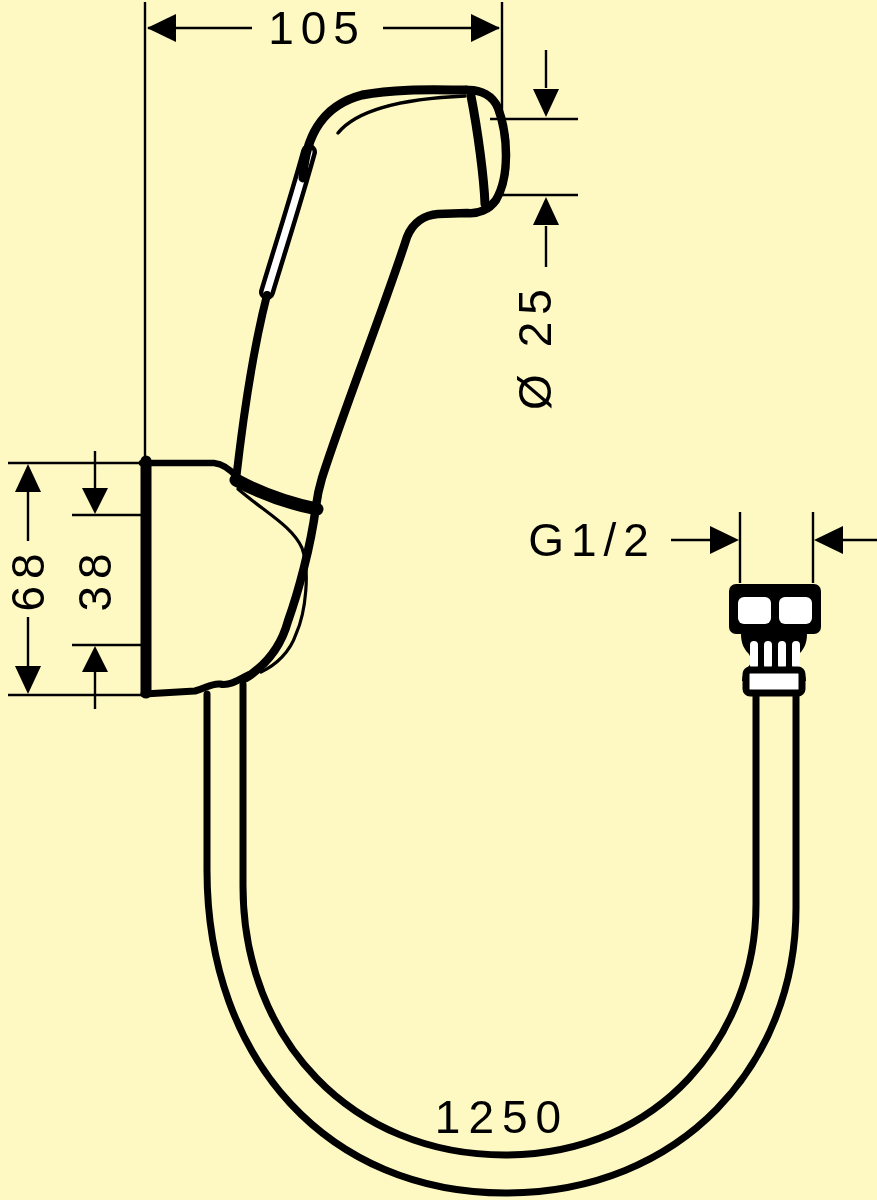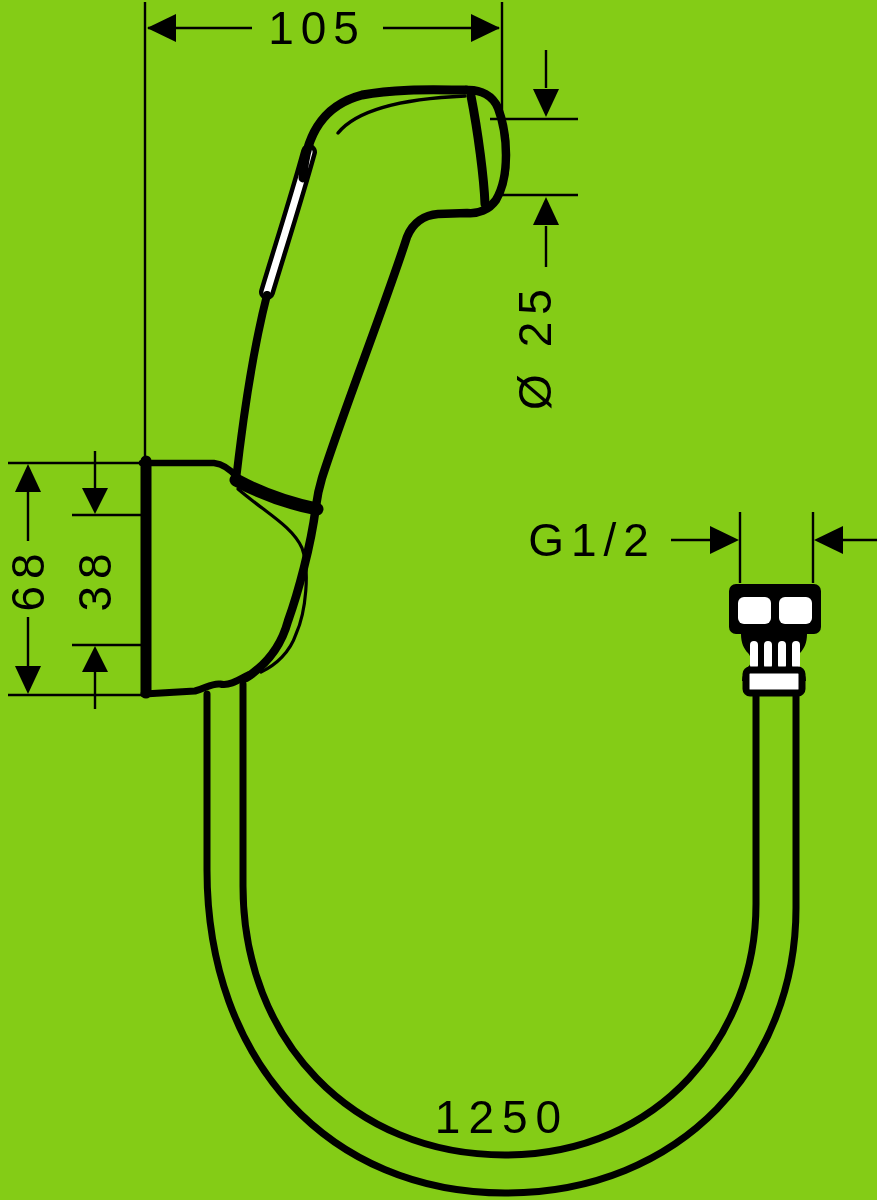--- a/index.html
+++ b/index.html
@@ -1,16 +1,16 @@
 <!DOCTYPE html>
 <html><head>
 <meta charset="utf-8">
 <style>
   html,body{margin:0;padding:0;background:#ffffff;}
-  .page{width:877px;height:1200px;position:relative;background:#84cc16;overflow:hidden;}
+  .page{width:877px;height:1200px;position:relative;background:#fef9c3;overflow:hidden;}
   svg{display:block;}
   .dim-text{font-family:"Liberation Sans",sans-serif;font-size:46px;letter-spacing:7px;fill:#000;}
   .dim-text-wide{font-family:"Liberation Sans",sans-serif;font-size:46px;letter-spacing:8px;fill:#000;}
 </style>
 </head>
 <body>
 
 <div class="page">
 <svg width="877" height="1200" viewBox="0 0 877 1200">
 

